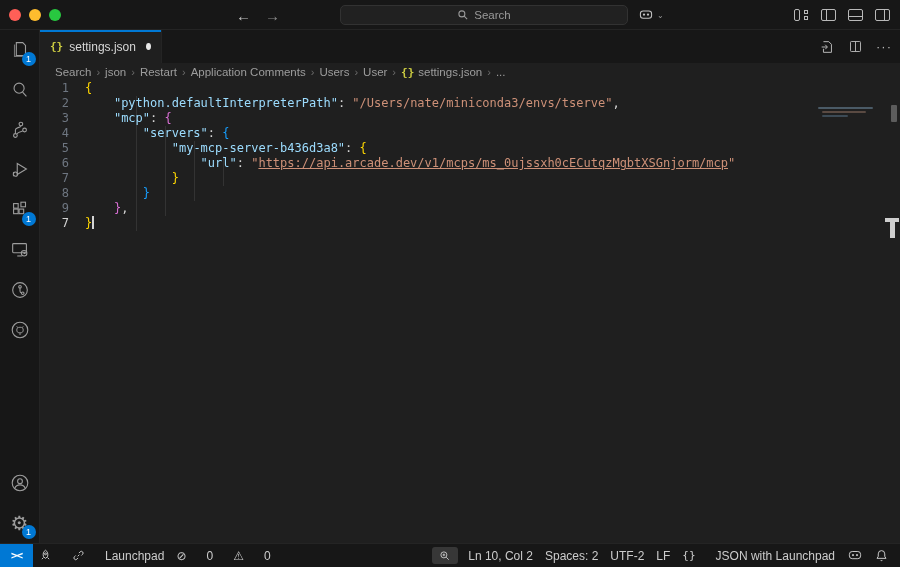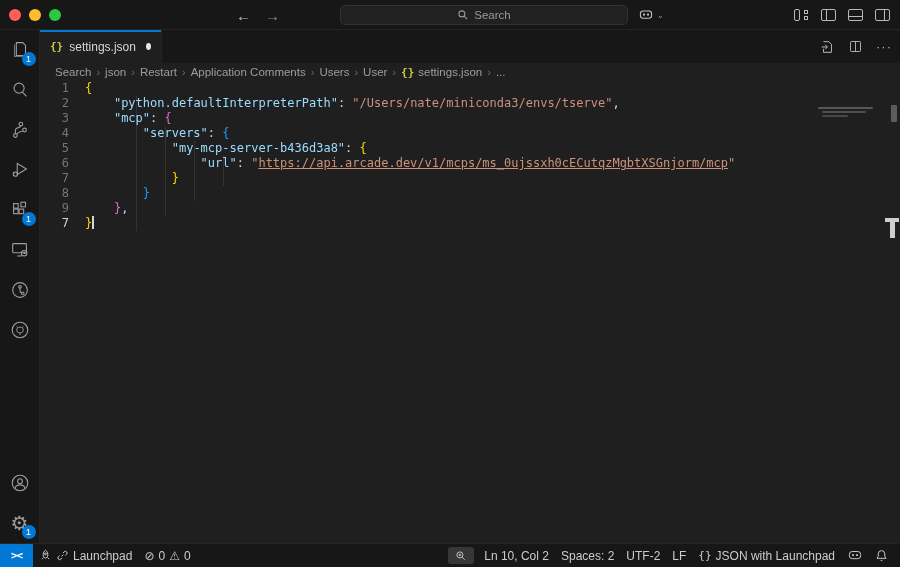--- a/index.html
+++ b/index.html
@@ -76,21 +76,21 @@
   .mm-line { position:absolute; height:2px; border-radius:1px; }
   .sb-thumb { position:absolute; top:24px; right:3px; width:6px; height:17px; background:#5c5c5c; border-radius:1px; }
   .ovr-marker { position:absolute; top:137px; right:1px; width:14px; height:4px; background:#cfcfcf; }
   .ovr-marker::after { content:""; position:absolute; top:0; right:4px; width:5px; height:20px; background:#cfcfcf; }
 
   
   .statusbar { position:absolute; left:0; bottom:0; width:900px; height:24px; background:#171717;
                border-top:1px solid #242424; display:flex; align-items:center; color:#cccccc; font-size:12px; }
   .remote { width:33px; height:24px; background:#0078d4; color:#fff; display:flex; align-items:center; justify-content:center;
             font-family:"DejaVu Sans Mono", monospace; font-size:11px; font-weight:bold; letter-spacing:-1px; }
-  .sb-item { display:flex; align-items:center; gap:4px; padding:0 6px; height:24px; }
+  .sb-item { display:flex; align-items:center; gap:20px; padding:0 6px; height:24px; }
   .sb-left { display:flex; align-items:center; }
   .sb-right { margin-left:auto; display:flex; align-items:center; padding-right:6px; }
   .glyph { font-family:"DejaVu Sans", sans-serif; font-size:12px; }
   .zoombox { background:#373737; border-radius:3px; width:26px; height:17px; display:flex; align-items:center; justify-content:center; margin-right:4px; }
   .sb-braces { font-family:"DejaVu Sans Mono", monospace; font-size:11px; }
   .statusbar svg { stroke:#cccccc; fill:none; stroke-width:1.2; }
 </style>
 </head>
 <body>
 

